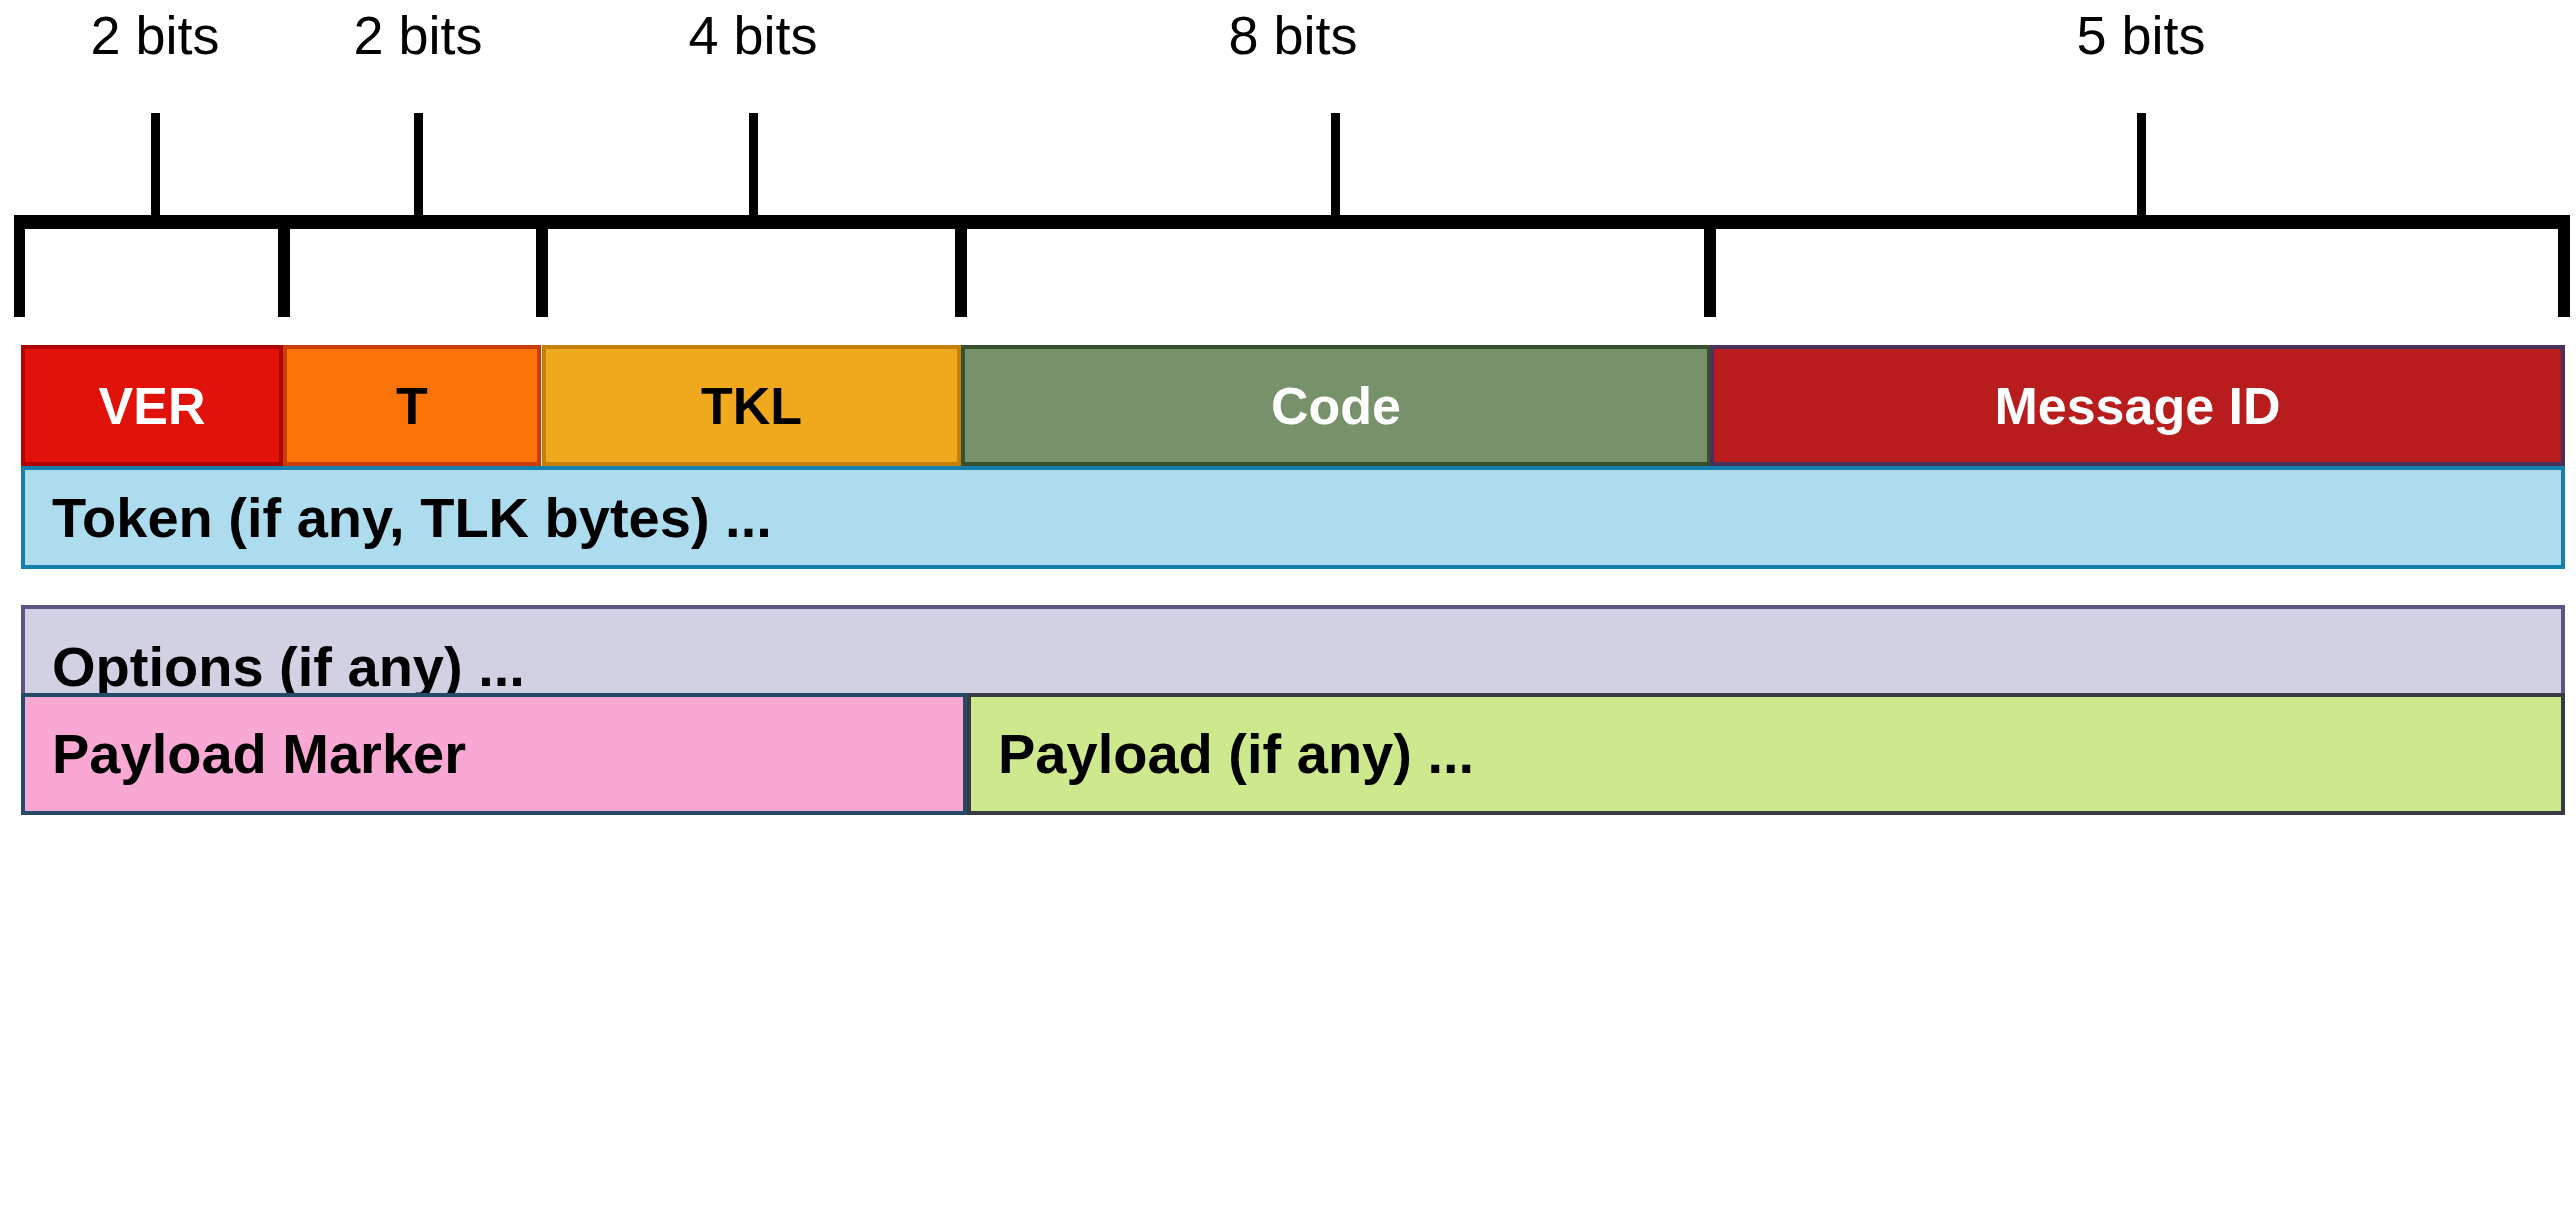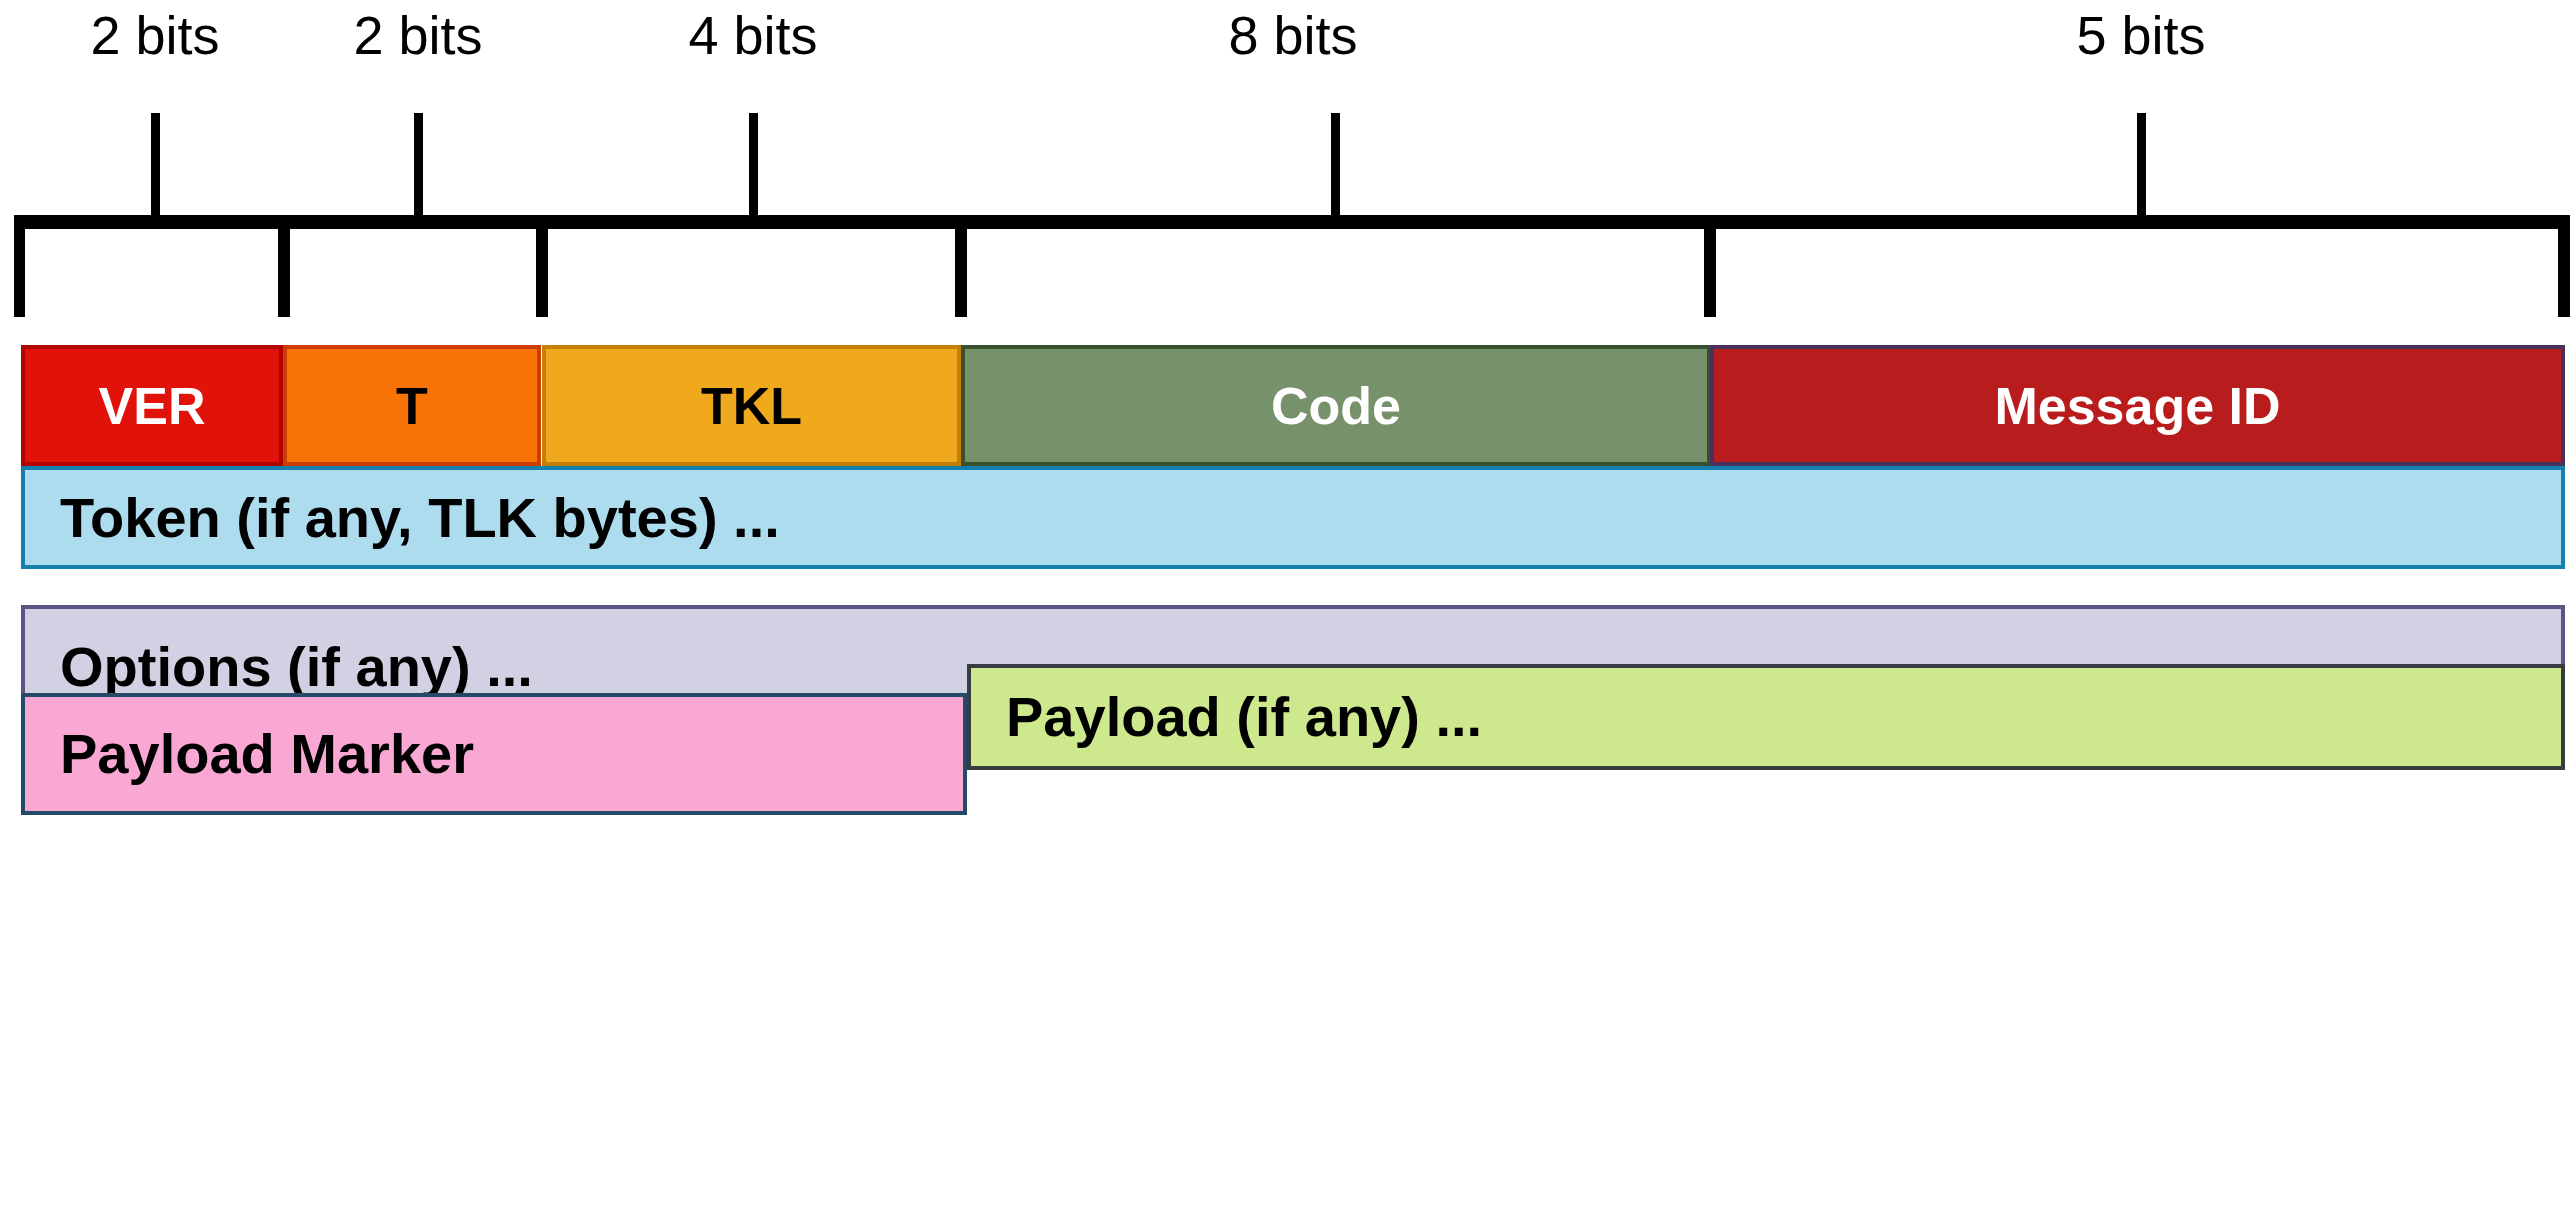--- a/index.html
+++ b/index.html
@@ -68,21 +68,21 @@
     border-width: 4.8px;
     border-style: solid;
   }
   .hdr-field .field-label { padding: 0; }
 
   .wide-field {
     font-size: 56px;
     border-width: 4.8px;
     border-style: solid;
   }
-  .wide-field .field-label { padding-left: 35px; }
+  .wide-field .field-label { padding-left: 27px; }
 </style>
 </head>
 <body>
 
 <div id="stage">
 
   <div class="bit-label" style="left:155px; top:7.7px;">2 bits</div>
   <div class="bit-label" style="left:418px; top:7.7px;">2 bits</div>
   <div class="bit-label" style="left:753px; top:7.7px;">4 bits</div>
   <div class="bit-label" style="left:1293px; top:7.7px;">8 bits</div>
@@ -128,18 +128,18 @@
   </div>
 
   <div class="field wide-field left-label" style="left:21px; top:569px; width:2544px; height:124px; background:#D2D1E4; border-color:#5B5685; color:#000000;margin-top:36px;">
     <span class="field-label">Options (if any) ...</span>
   </div>
 
   <div class="field wide-field left-label" style="left:21px; top:693px; width:946px; height:122px; background:#f9a8d4; border-color:#234A66; color:#000000;">
     <span class="field-label">Payload Marker</span>
   </div>
 
-  <div class="field wide-field left-label" style="left:967px; top:664px; width:1598px; height:106px; background:#CEE88D; border-color:#383C42; color:#000000;">
+  <div class="field wide-field left-label" style="left:967px; top:693px; width:1598px; height:122px; background:#CEE88D; border-color:#383C42; color:#000000;">
     <span class="field-label">Payload (if any) ...</span>
   </div>
 
 </div>
 
 
 </body></html>

